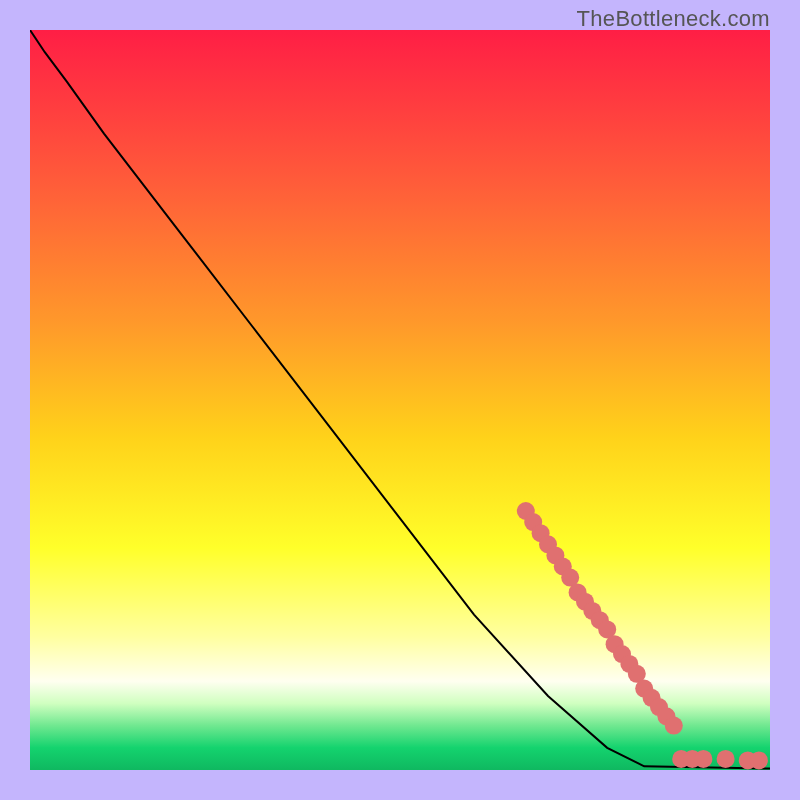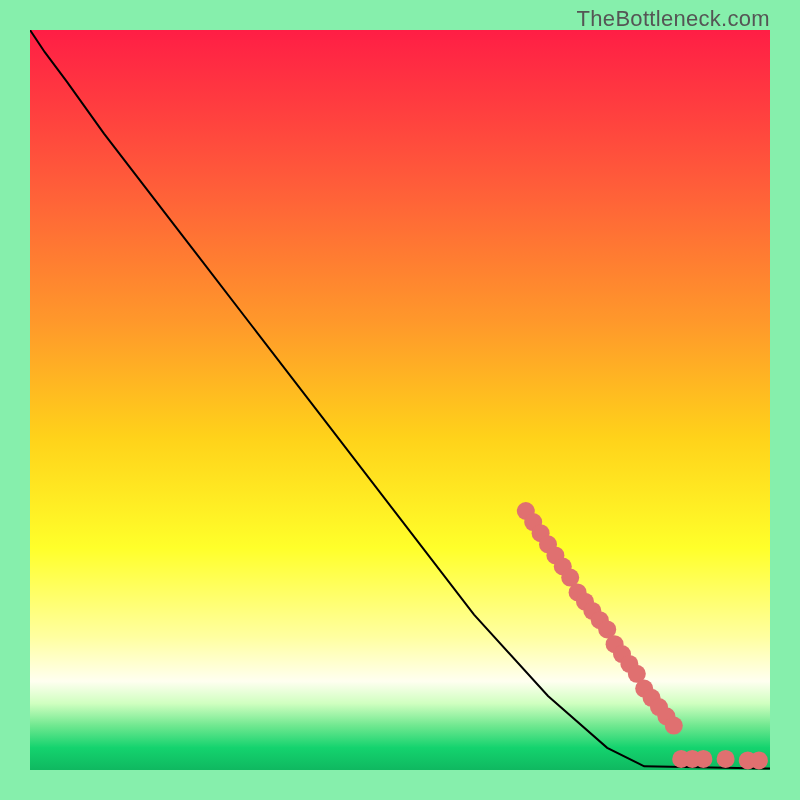--- a/index.html
+++ b/index.html
@@ -8,21 +8,21 @@
     background: #000;
     width: 800px;
     height: 800px;
     overflow: hidden;
     font-family: Arial, sans-serif;
   }
   .chart-container {
     position: relative;
     width: 800px;
     height: 800px;
-    background: #86efac;
+    background: #c4b5fd;
   }
   .plot-area {
     position: absolute;
     left: 30px;
     top: 30px;
     width: 740px;
     height: 740px;
   }
   .watermark {
     position: absolute;

